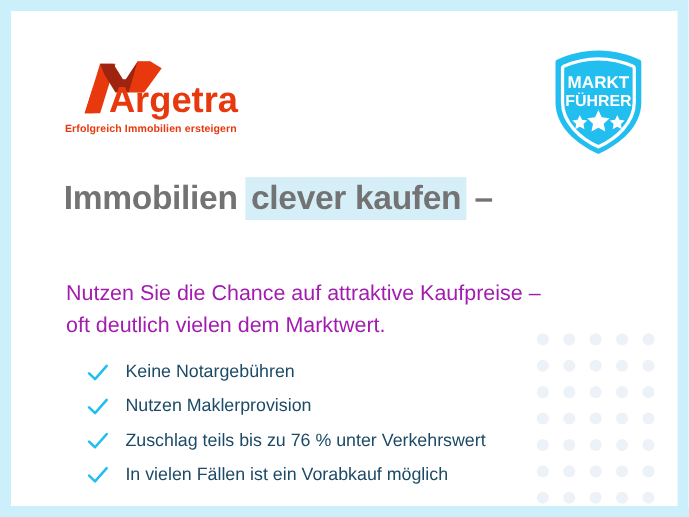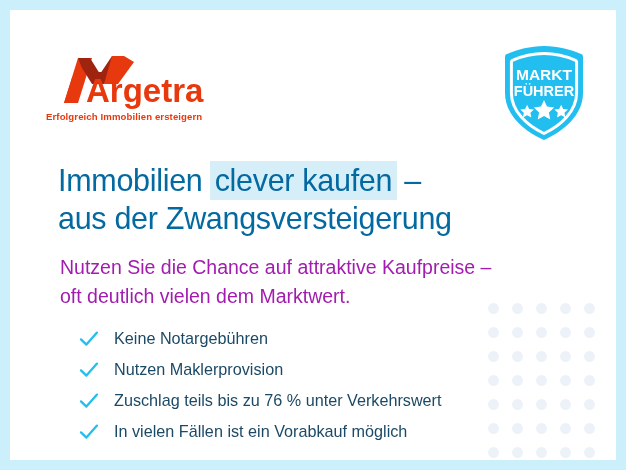--- a/index.html
+++ b/index.html
@@ -46,21 +46,21 @@
     width: 11px;
     height: 11px;
     border-radius: 50%;
     background: #EDF2F8;
     display: block;
   }
 
   
   .logo {
     position: absolute;
-    left: 32px;
+    left: 45px;
     top: 40px;
     width: 200px;
     height: 78px;
     z-index: 3;
   }
   .logo svg { display: block; }
 
   
   .badge {
     position: absolute;
@@ -72,24 +72,24 @@
   }
   .badge svg { display: block; }
 
   
   .headline {
     position: absolute;
     left: 48px;
     top: 131px;
     z-index: 2;
     font-size: 30.5px;
-    font-weight: normal;
+    font-weight: bold;
     line-height: 38px;
     letter-spacing: -0.3px;
-    color: #0369a1;
+    color: #737373;
     white-space: nowrap;
   }
   .headline .line { display: block; }
   .hl {
     background: #D6EEF8;
     padding: 2px 5px 3px 5px;
     margin: 0 -1px;
     box-decoration-break: clone;
     -webkit-box-decoration-break: clone;
   }
@@ -214,21 +214,20 @@
           <polygon points="50,57 53,63.6 60.2,64.5 54.9,69.5 56.3,76.6 50,73.1 43.7,76.6 45.1,69.5 39.8,64.5 47,63.6"></polygon>
           <polygon points="67,62 69.2,66.7 74.4,67.3 70.6,70.9 71.6,76 67,73.5 62.4,76 63.4,70.9 59.6,67.3 64.8,66.7" transform="translate(0,0) scale(0.92) translate(6,5)"></polygon>
         </g>
       </svg>
     </div>
 
     <h1 class="headline">
       <span class="line">
         <span>Immobilien </span><span class="hl">clever kaufen</span><span> –</span>
       </span>
-      <span class="line">aus der Zwangsversteigerung</span>
     </h1>
 
     <p class="subheadline">
       <span class="line">Nutzen Sie die Chance auf attraktive Kaufpreise –</span>
       <span class="line">oft deutlich vielen dem Marktwert.</span>
     </p>
 
     <ul class="bullets" id="bullets">
         <li>
           <span class="check-icon">

